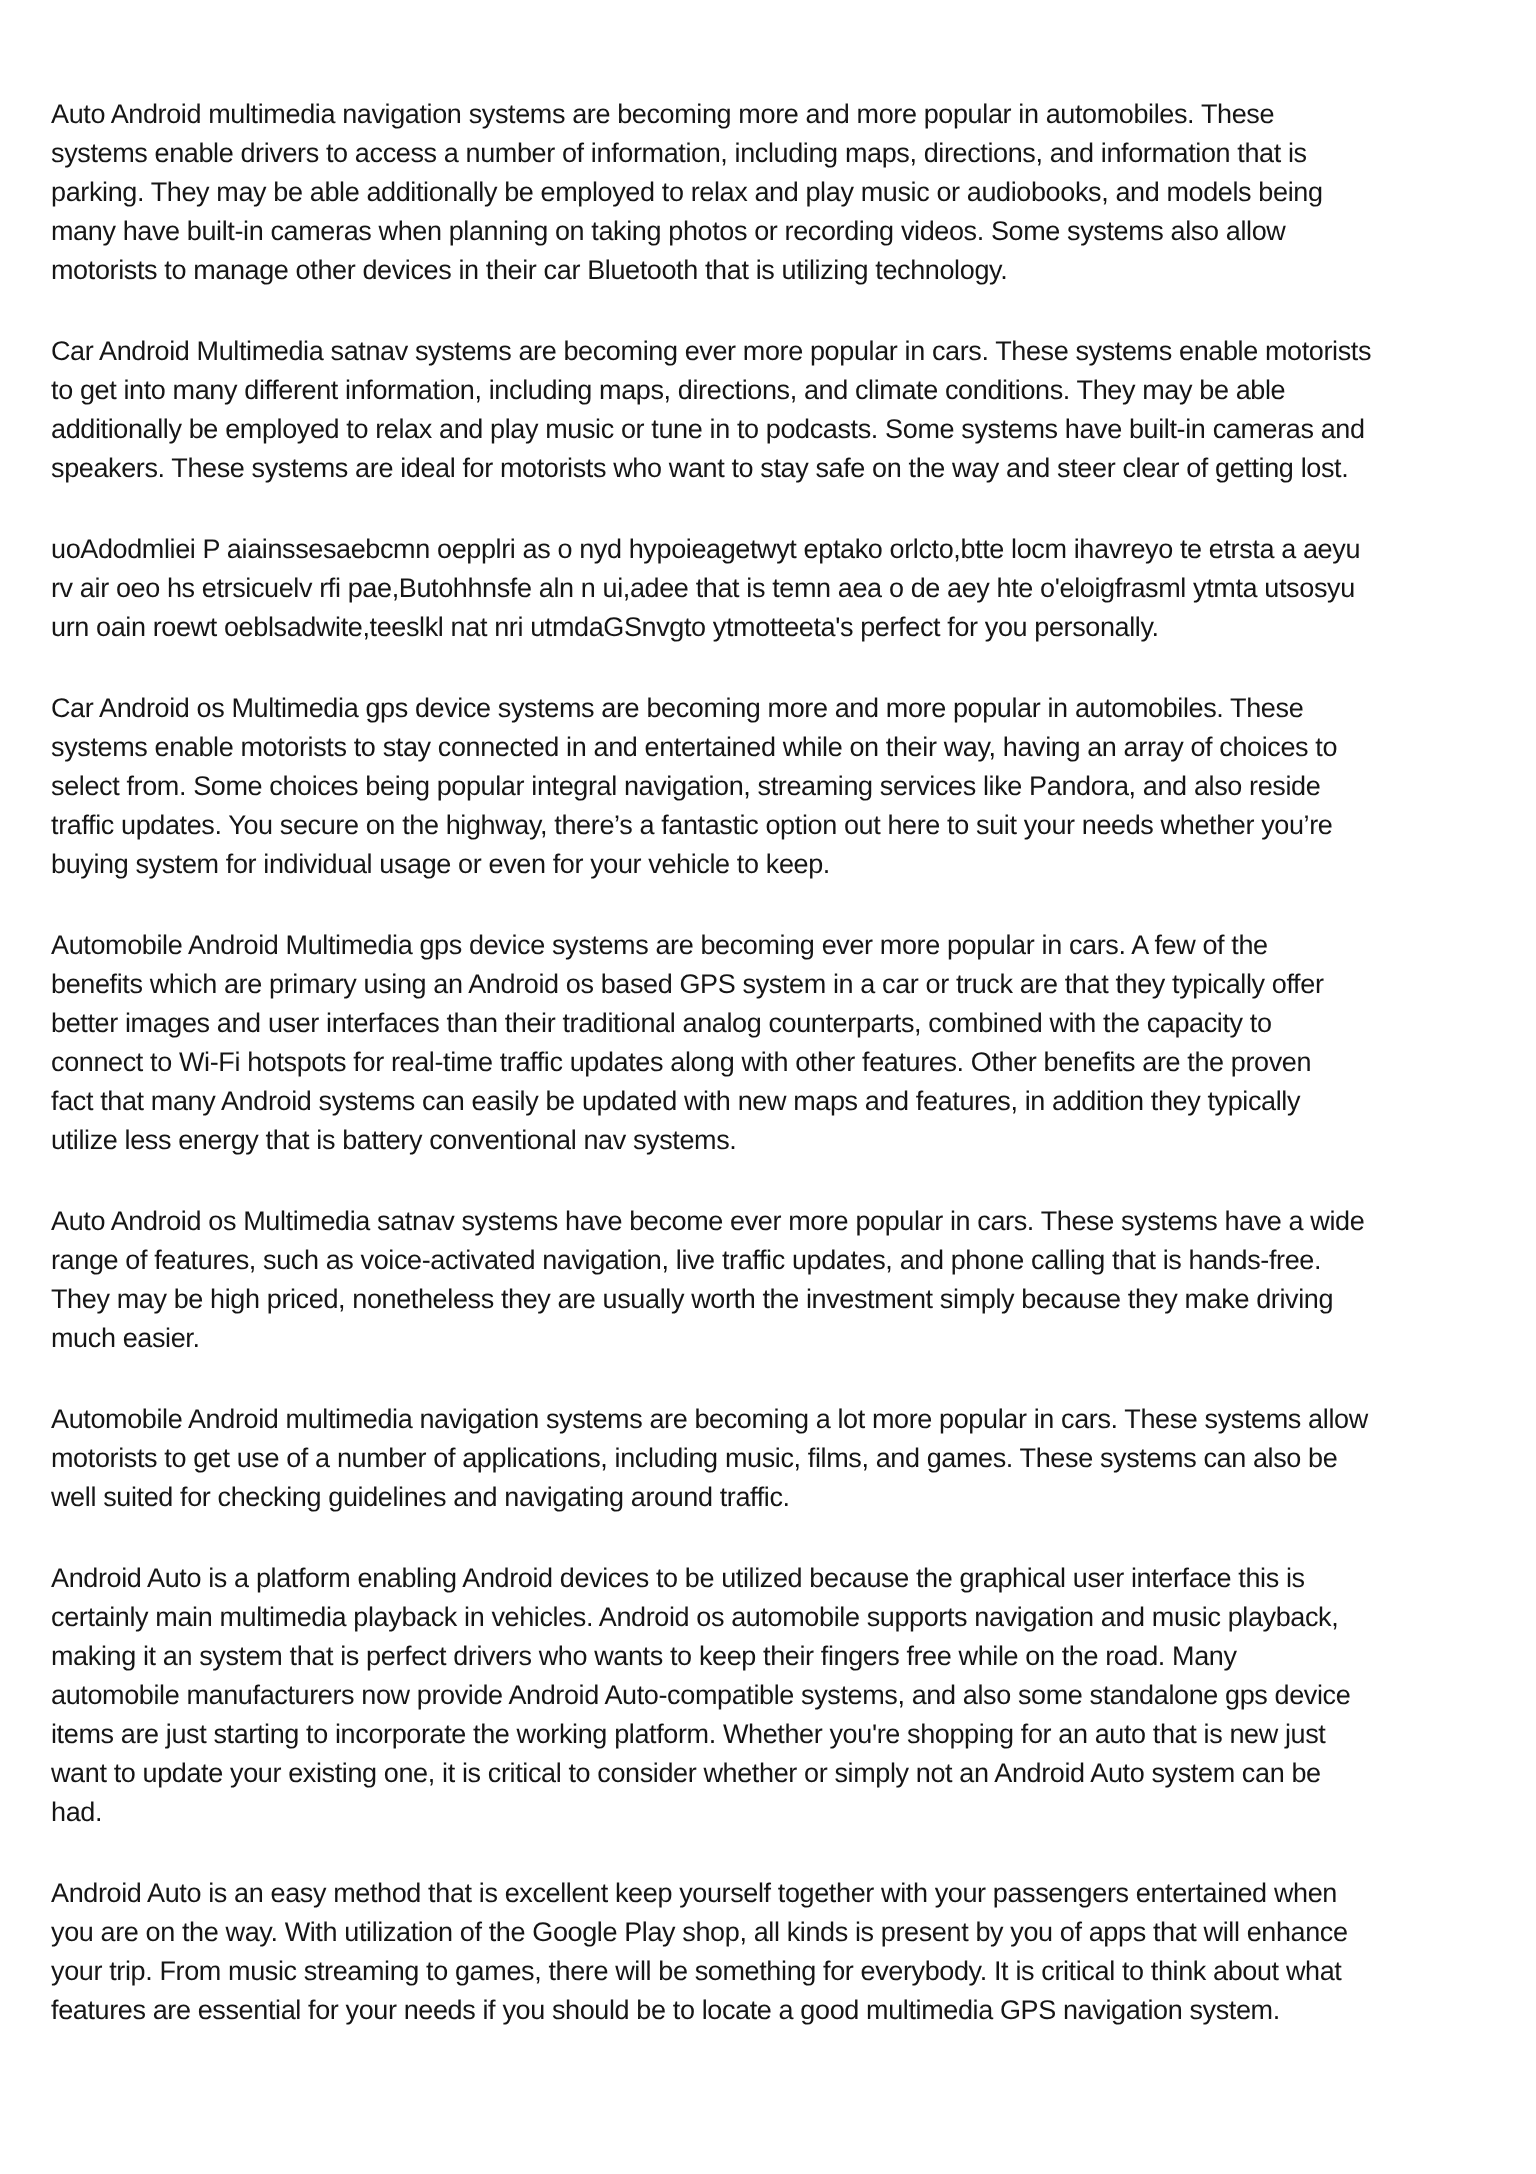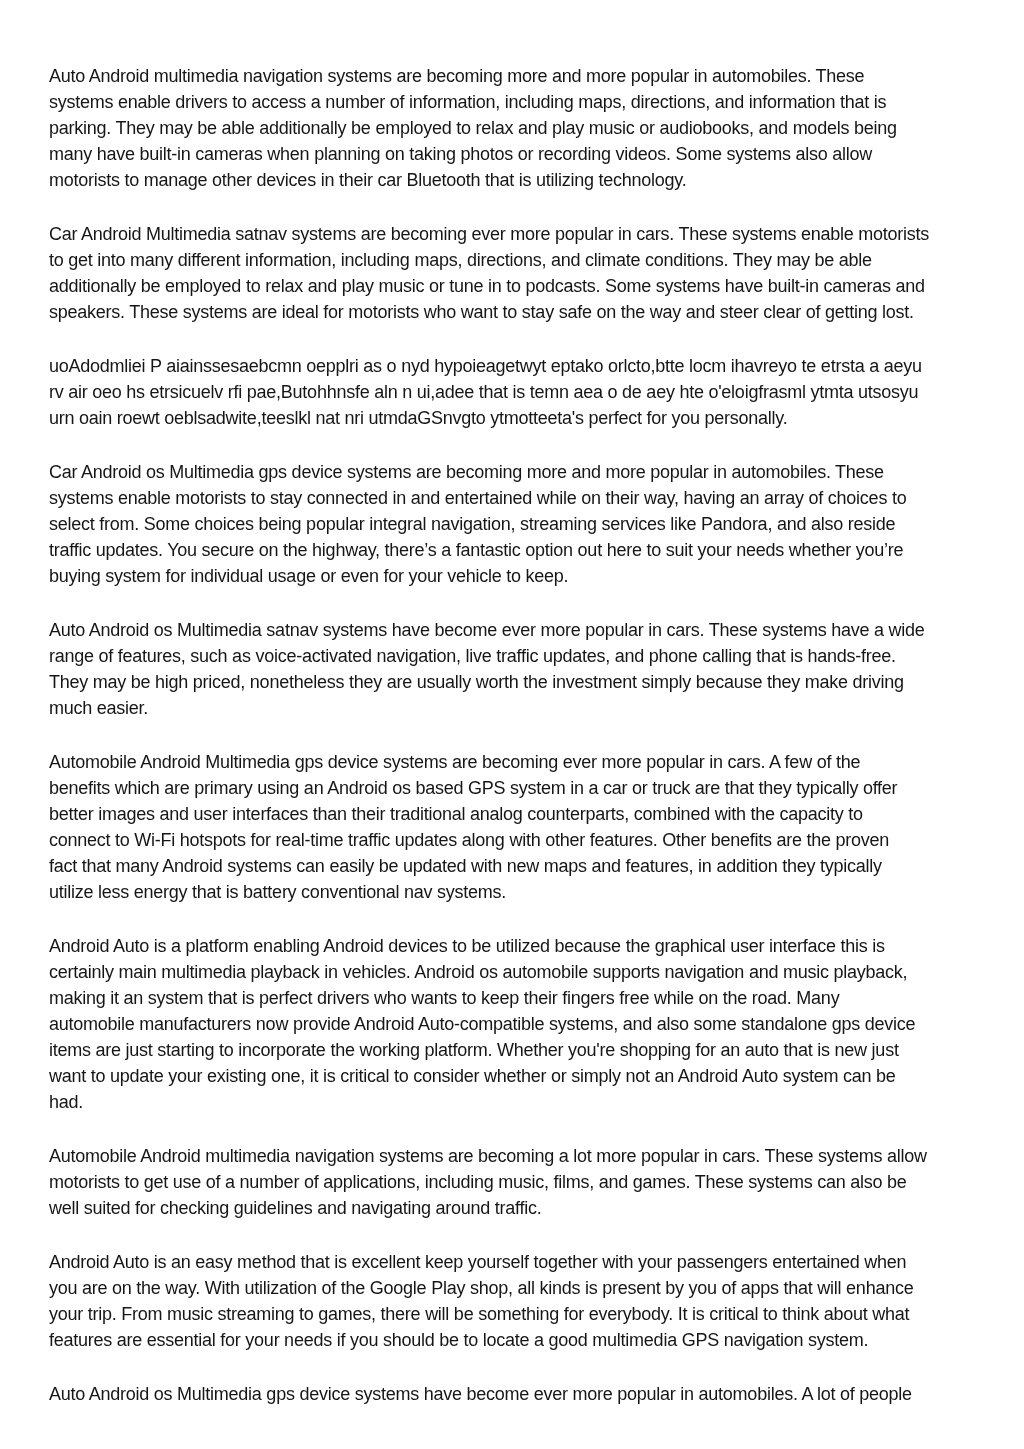--- a/index.html
+++ b/index.html
@@ -10,21 +10,21 @@
   body {
     width: 1024px;
     height: 1449px;
     overflow: hidden;
     font-family: "Liberation Sans", "DejaVu Sans", sans-serif;
   }
   .article-page {
     box-sizing: border-box;
     width: 1024px;
     height: 1449px;
-    padding: 63px 0 0 49px;
+    padding: 63px 0 0 34px;
     background: #ffffff;
     overflow: hidden;
   }
   .article-body {
     width: 990px;
   }
   .para {
     margin: 0 0 28px 0;
     font-size: 18px;
     line-height: 26px;
@@ -49,39 +49,38 @@
 additionally be employed to relax and play music or tune in to podcasts. Some systems have built-in cameras and
 speakers. These systems are ideal for motorists who want to stay safe on the way and steer clear of getting lost.</p>
       <p class="para">uoAdodmliei P aiainssesaebcmn oepplri as o nyd hypoieagetwyt eptako orlcto,btte locm ihavreyo te etrsta a aeyu
 rv air oeo hs etrsicuelv rfi pae,Butohhnsfe aln n ui,adee that is temn aea o de aey hte o'eloigfrasml ytmta utsosyu
 urn oain roewt oeblsadwite,teeslkl nat nri utmdaGSnvgto ytmotteeta's perfect for you personally.</p>
       <p class="para">Car Android os Multimedia gps device systems are becoming more and more popular in automobiles. These
 systems enable motorists to stay connected in and entertained while on their way, having an array of choices to
 select from. Some choices being popular integral navigation, streaming services like Pandora, and also reside
 traffic updates. You secure on the highway, there’s a fantastic option out here to suit your needs whether you’re
 buying system for individual usage or even for your vehicle to keep.</p>
-      <p class="para">Auto Android os Multimedia satnav systems have become ever more popular in cars. These systems have a wide
-range of features, such as voice-activated navigation, live traffic updates, and phone calling that is hands-free.
-They may be high priced, nonetheless they are usually worth the investment simply because they make driving
-much easier.</p>
       <p class="para">Automobile Android Multimedia gps device systems are becoming ever more popular in cars. A few of the
 benefits which are primary using an Android os based GPS system in a car or truck are that they typically offer
 better images and user interfaces than their traditional analog counterparts, combined with the capacity to
 connect to Wi-Fi hotspots for real-time traffic updates along with other features. Other benefits are the proven
 fact that many Android systems can easily be updated with new maps and features, in addition they typically
 utilize less energy that is battery conventional nav systems.</p>
+      <p class="para">Auto Android os Multimedia satnav systems have become ever more popular in cars. These systems have a wide
+range of features, such as voice-activated navigation, live traffic updates, and phone calling that is hands-free.
+They may be high priced, nonetheless they are usually worth the investment simply because they make driving
+much easier.</p>
+      <p class="para">Automobile Android multimedia navigation systems are becoming a lot more popular in cars. These systems allow
+motorists to get use of a number of applications, including music, films, and games. These systems can also be
+well suited for checking guidelines and navigating around traffic.</p>
       <p class="para">Android Auto is a platform enabling Android devices to be utilized because the graphical user interface this is
 certainly main multimedia playback in vehicles. Android os automobile supports navigation and music playback,
 making it an system that is perfect drivers who wants to keep their fingers free while on the road. Many
 automobile manufacturers now provide Android Auto-compatible systems, and also some standalone gps device
 items are just starting to incorporate the working platform. Whether you're shopping for an auto that is new just
 want to update your existing one, it is critical to consider whether or simply not an Android Auto system can be
 had.</p>
-      <p class="para">Automobile Android multimedia navigation systems are becoming a lot more popular in cars. These systems allow
-motorists to get use of a number of applications, including music, films, and games. These systems can also be
-well suited for checking guidelines and navigating around traffic.</p>
       <p class="para">Android Auto is an easy method that is excellent keep yourself together with your passengers entertained when
 you are on the way. With utilization of the Google Play shop, all kinds is present by you of apps that will enhance
 your trip. From music streaming to games, there will be something for everybody. It is critical to think about what
 features are essential for your needs if you should be to locate a good multimedia GPS navigation system.</p>
-      <p class="para">Auto Android os Multimedia gps device systems have become ever more popular in automobiles. A lot of people</p>
     </div>
 </div>
 
 </body></html>

